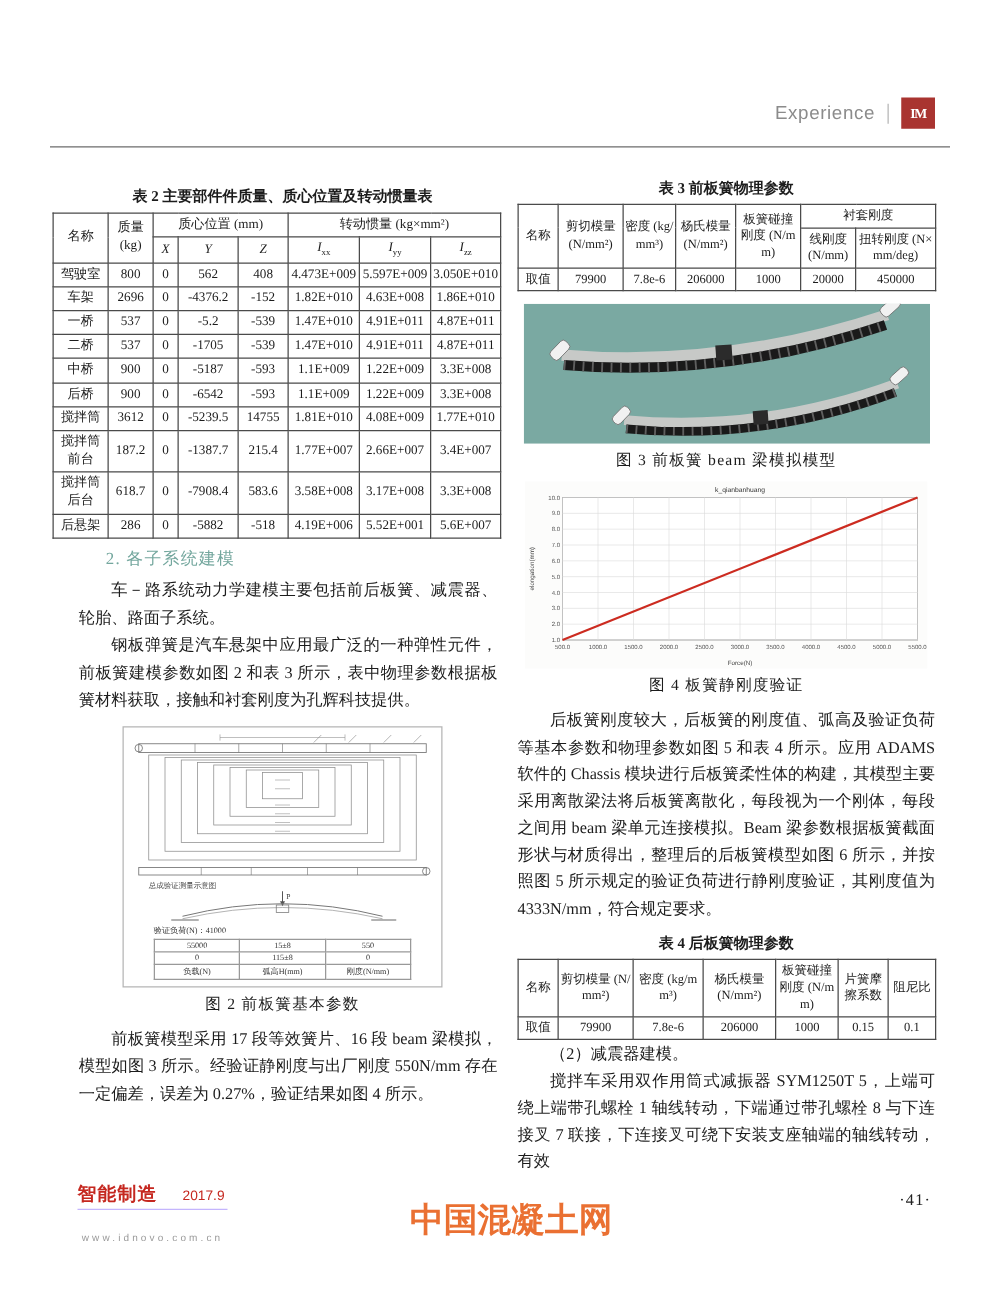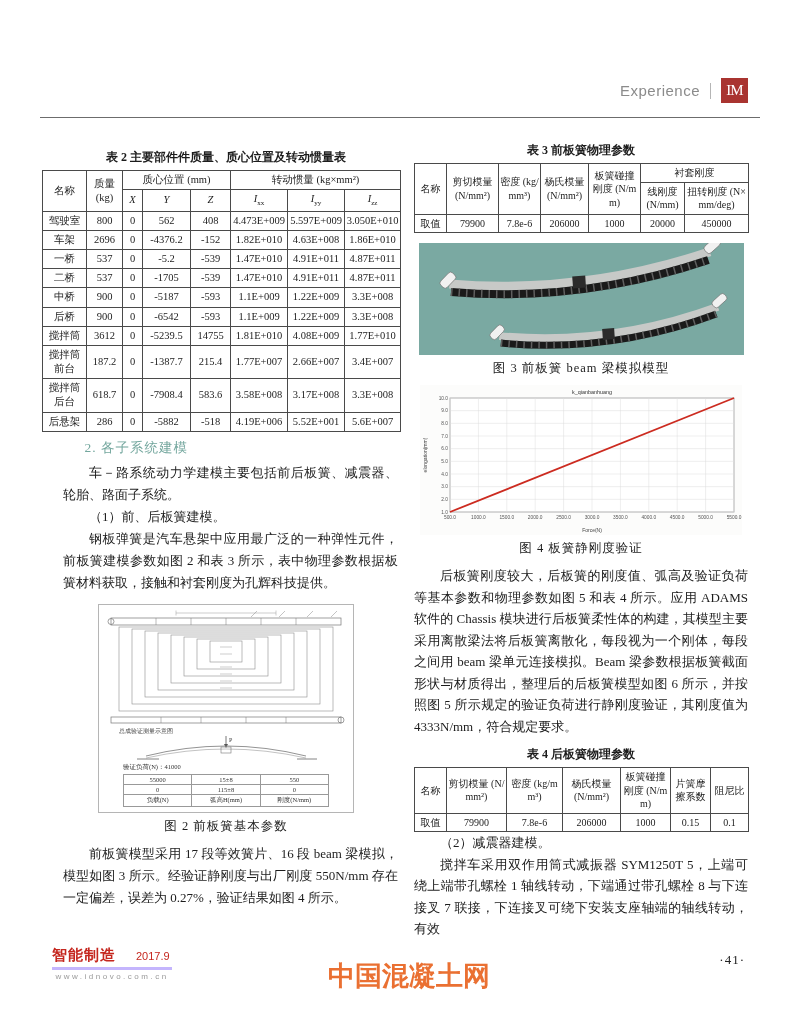--- a/index.html
+++ b/index.html
@@ -2,21 +2,21 @@
 <html><head>
 <meta charset="utf-8">
 <style>
   html,body{margin:0;padding:0;background:#e9e9e9;}
   .page{position:relative;width:800px;height:1034px;background:#ffffff;margin:0 auto;
         font-family:"Liberation Serif",serif;color:#1c1c1c;overflow:hidden;}
   
   .header{position:absolute;top:78px;right:52px;display:flex;align-items:center;gap:10px;}
   .exp{font-family:"Liberation Sans",sans-serif;font-size:15px;color:#8b8b8b;letter-spacing:.5px;}
   .sep{width:1px;height:16px;background:#b5b5b5;}
-  .logo{width:27px;height:25px;background:#a93430;color:#fff;font-weight:normal;font-size:15px;
+  .logo{width:27px;height:25px;background:#a93430;color:#fff;font-weight:bold;font-size:11px;
         display:flex;align-items:center;justify-content:center;letter-spacing:-1px;}
   .rule{position:absolute;top:117px;left:40px;right:40px;border-top:1.5px solid #6c6c6c;}
   
   .cols{position:absolute;top:140px;left:52px;display:flex;gap:14px;}
   .col-left{width:348px;}
   .col-right{width:334px;}
   .col-left > p, .col-left .sec{padding-left:11px;padding-right:2px;}
   p.body{font-size:13px;line-height:22px;text-align:justify;margin:0;text-indent:2em;}
   .col-right p.body{line-height:21.5px;}
   p.noindent{text-indent:0;}
@@ -34,26 +34,26 @@
   sub{font-size:7px;}
   
   .sheet{width:254px;margin:10px auto 0;border:1px solid #b5b5b5;padding:4px 0 5px;background:#fff;}
   .verify{font-size:6.5px;color:#333;width:206px;margin:2px auto 0;text-align:left;}
   .mini{border-collapse:collapse;width:206px;margin:2px auto 0;table-layout:fixed;}
   .mini td{border:0.7px solid #999;font-size:6.5px;padding:1px 2px;text-align:center;color:#333;}
   
   .fig3{width:325px;margin:10px auto 0;}
   .fig4{width:322px;margin:8px auto 0;}
   
-  .flogo{position:absolute;left:52px;top:946px;width:120px;}
+  .flogo{position:absolute;left:62px;top:946px;width:120px;}
   .fl-row{display:flex;align-items:baseline;}
   .fl-cn{font-family:"Liberation Sans",sans-serif;font-weight:bold;color:#c5271f;font-size:15px;letter-spacing:1px;}
   .fl-issue{color:#c5271f;font-size:11px;margin-left:20px;font-family:"Liberation Sans",sans-serif;}
   .fl-site{font-family:"Liberation Sans",sans-serif;font-size:8px;color:#9a9a9a;letter-spacing:2.5px;
-           border-top:3px solid #c4b5fd;margin-top:2px;padding-top:2px;text-align:center;}
+           border-top:1px solid #c4b5fd;margin-top:2px;padding-top:18px;text-align:center;}
   .pagenum{position:absolute;right:55px;top:952px;font-size:13px;color:#222;letter-spacing:1px;}
   .watermark{position:absolute;left:328px;top:958px;font-size:27px;color:#e8611c;font-weight:bold;
              opacity:.9;font-family:"Liberation Sans",sans-serif;z-index:3;}
   .copyright{position:absolute;left:28px;top:994px;font-size:12.5px;color:#9b9b9b;white-space:nowrap;z-index:2;}
   .copyright .url{margin-left:26px;}
 </style>
 </head>
 <body>
 
 <div class="page">
@@ -199,21 +199,20 @@
               <td>-518</td>
               <td>4.19E+006</td>
               <td>5.52E+001</td>
               <td>5.6E+007</td>
             </tr>
           </tbody>
       </table>
 
       <div class="sec">2. 各子系统建模</div>
       <p class="body">车－路系统动力学建模主要包括前后板簧、减震器、轮胎、路面子系统。</p>
-      <p class="body">（1）前、后板簧建模。</p>
       <p class="body">钢板弹簧是汽车悬架中应用最广泛的一种弹性元件，前板簧建模参数如图 2 和表 3 所示，表中物理参数根据板簧材料获取，接触和衬套刚度为孔辉科技提供。</p>
 
       <div class="sheet">
         <svg width="250" height="152" viewBox="0 0 250 152" style="display:block;margin:0 auto">
           <line x1="75" y1="4" x2="175" y2="4" stroke="#999" stroke-width="0.5"></line>
           <line x1="75" y1="1.5" x2="75" y2="6.5" stroke="#999" stroke-width="0.5"></line>
           <line x1="175" y1="1.5" x2="175" y2="6.5" stroke="#999" stroke-width="0.5"></line>
           <rect x="10" y="9" width="230" height="7" fill="none" stroke="#777" stroke-width="0.7"></rect>
           <circle cx="10" cy="12.5" r="3" fill="none" stroke="#777" stroke-width="0.7"></circle>
           <line x1="55" y1="9" x2="55" y2="16" stroke="#777" stroke-width="0.5"></line>

